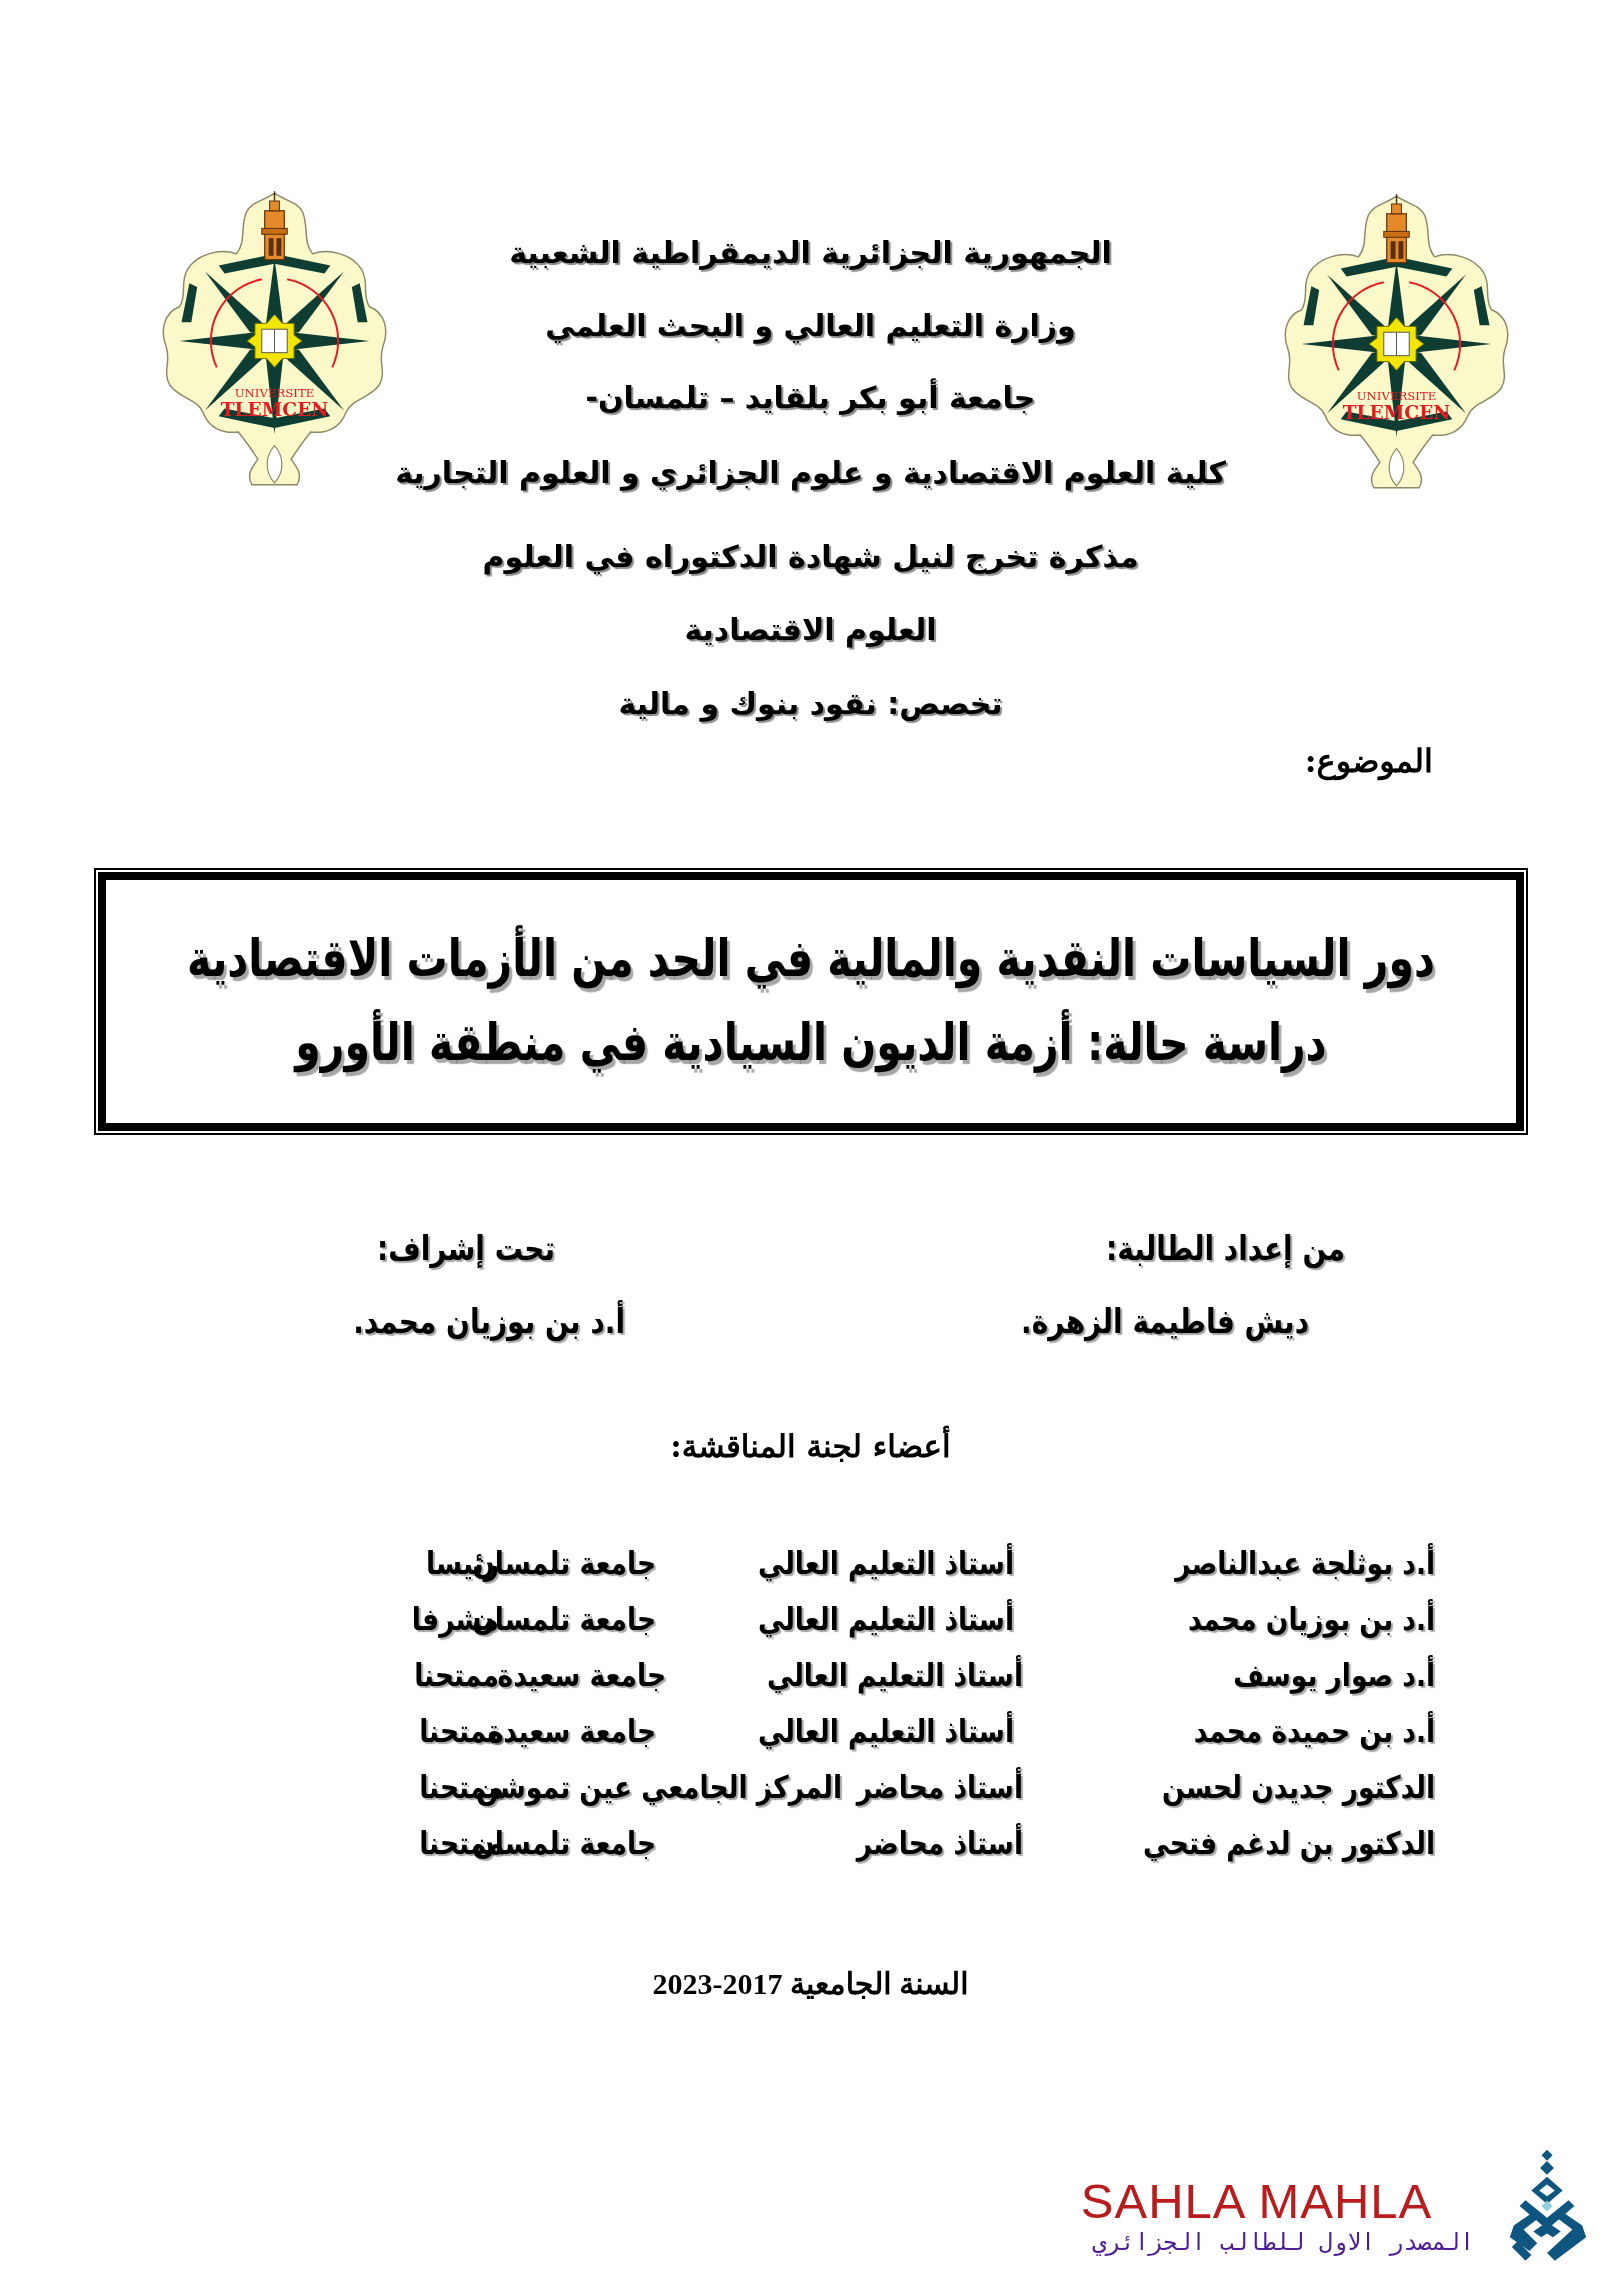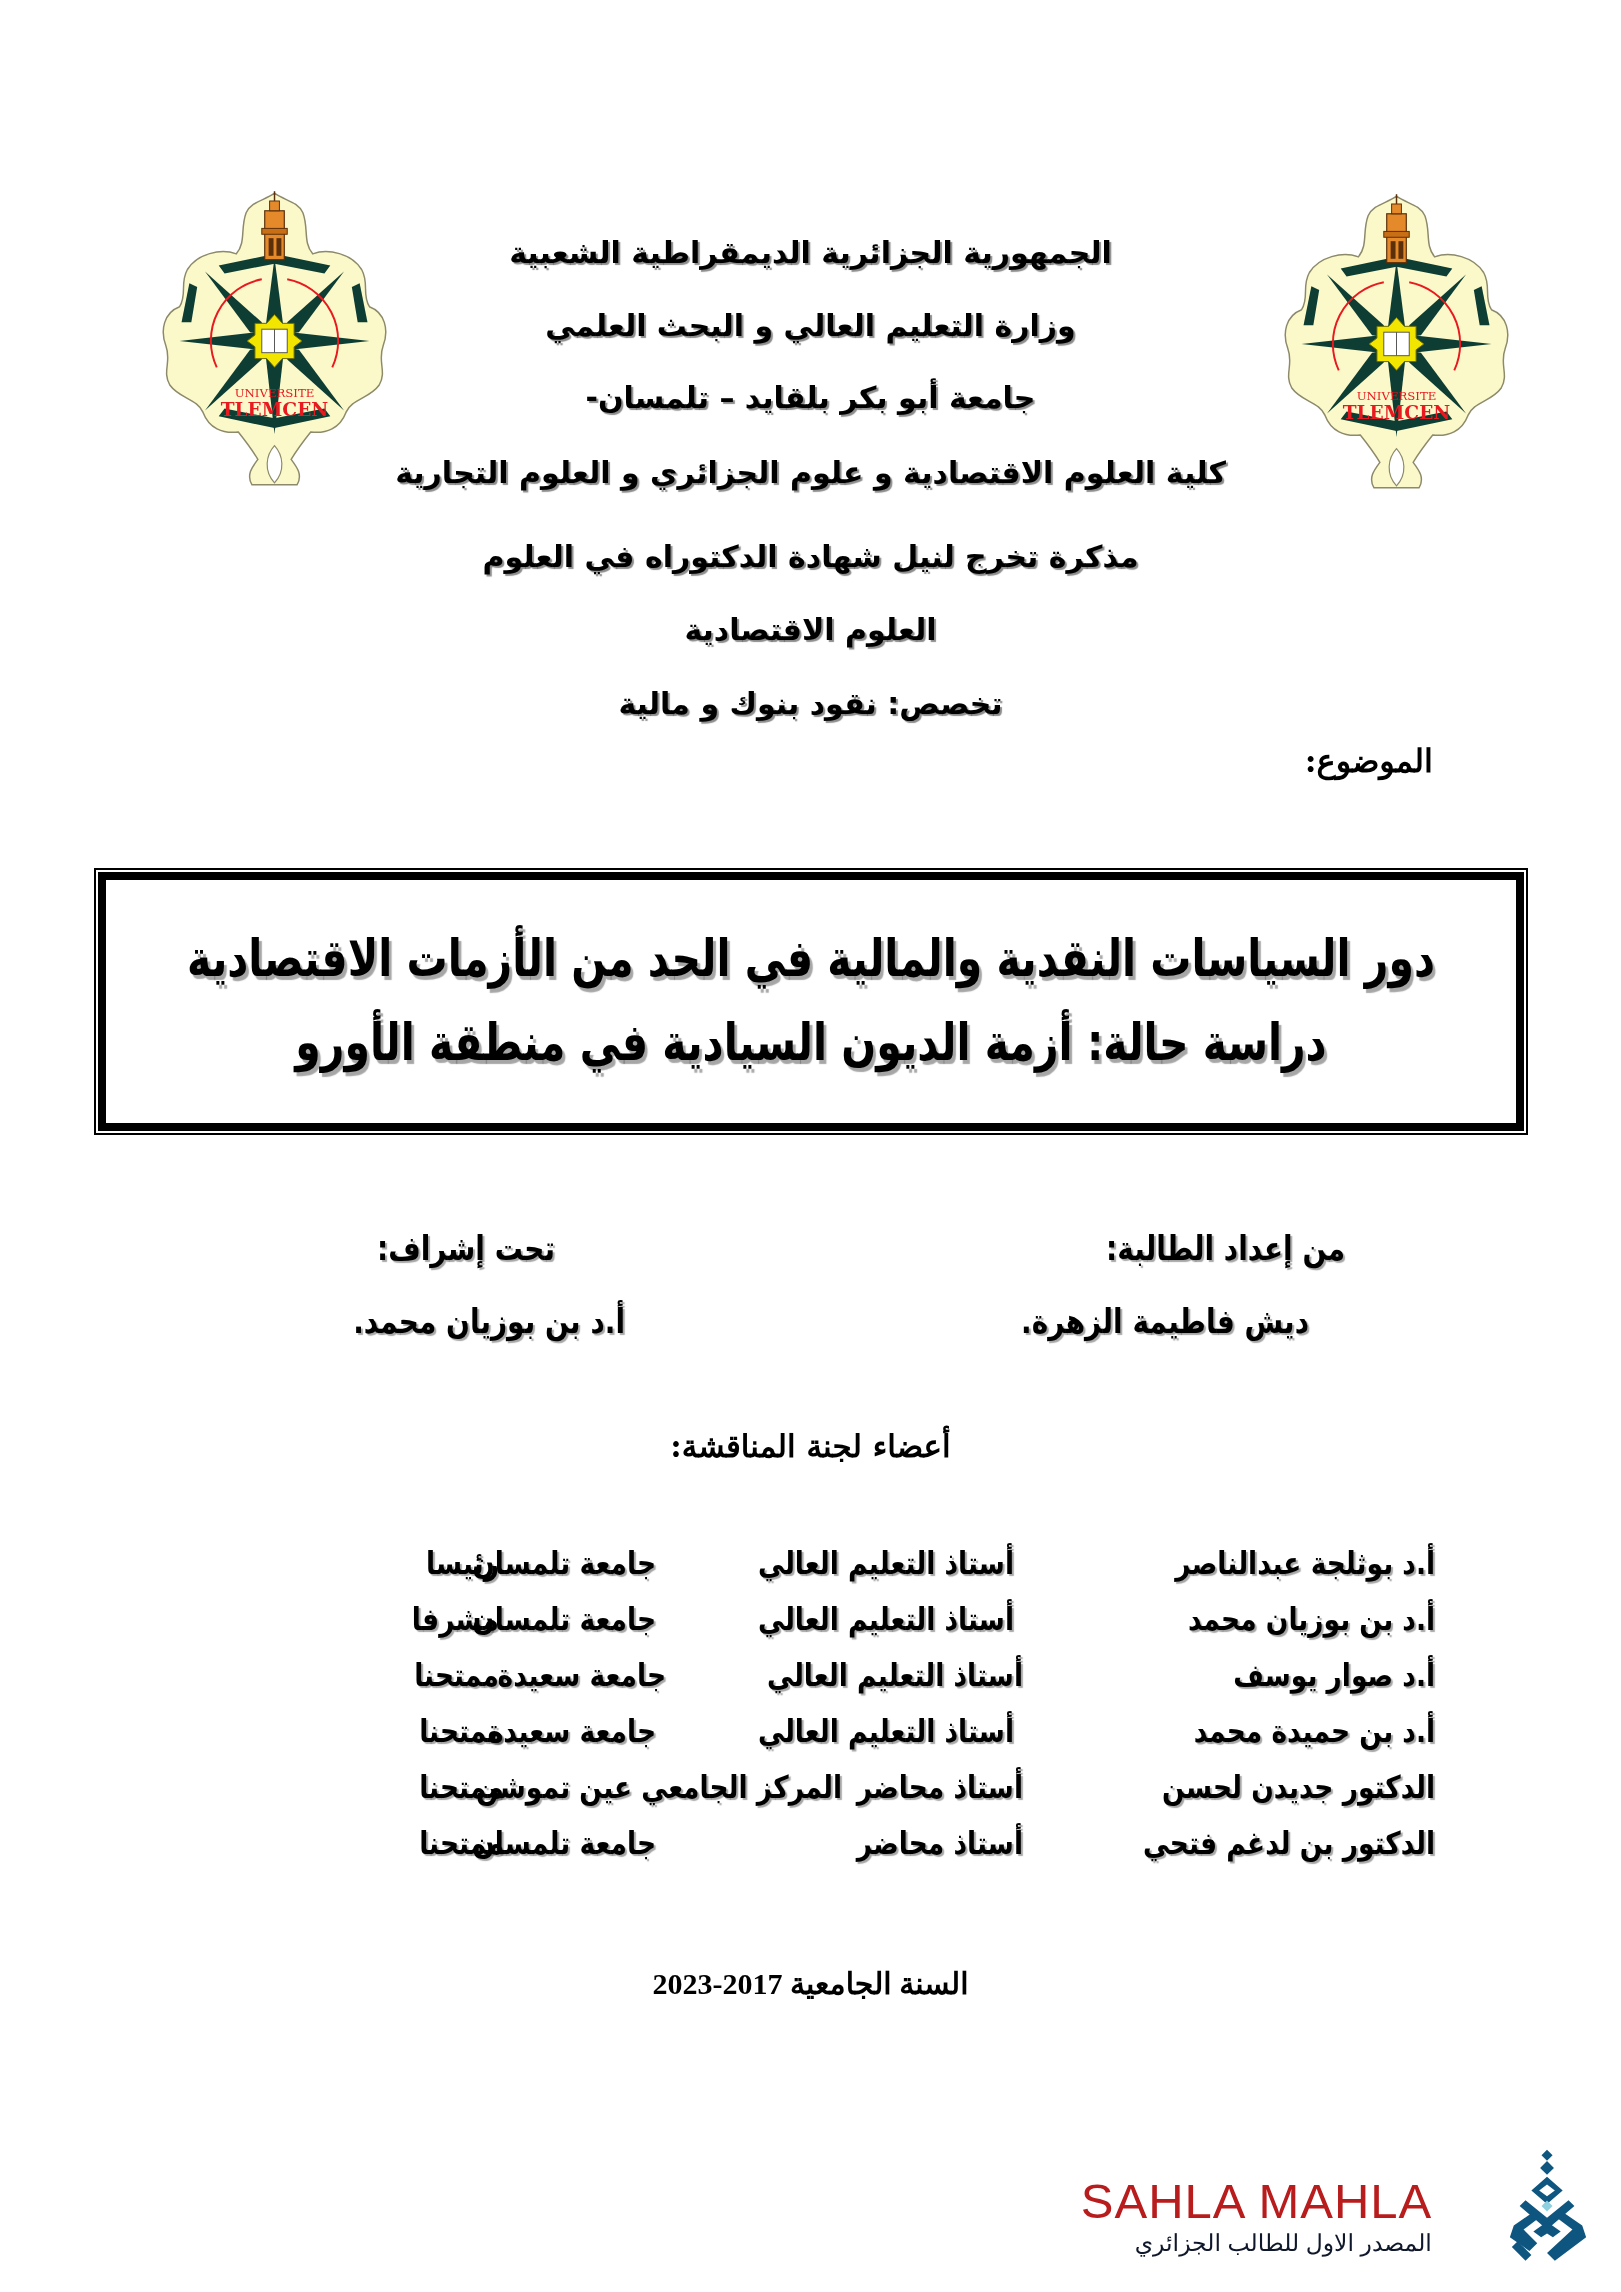--- a/index.html
+++ b/index.html
@@ -149,24 +149,24 @@
       line-height: 55px;
       letter-spacing: 1px;
       color: #b91c1c;
       direction: ltr;
       white-space: nowrap;
     }
     .wm-sub {
       position: absolute;
       left: 11.8px; top: 82px;
       width: 397px;
-      font-family: Liberation Sans, sans-serif;
+      font-family: Liberation Mono, monospace;
       font-size: 23.5px;
       line-height: 29px;
-      color: #0f172a;
+      color: #4c1d95;
       text-align: center;
       white-space: nowrap;
     }
     .wm-emblem {
       position: absolute;
       left: 431px; top: 2px;
       width: 88px; height: 116px;
     }
   </style>
 </head>

